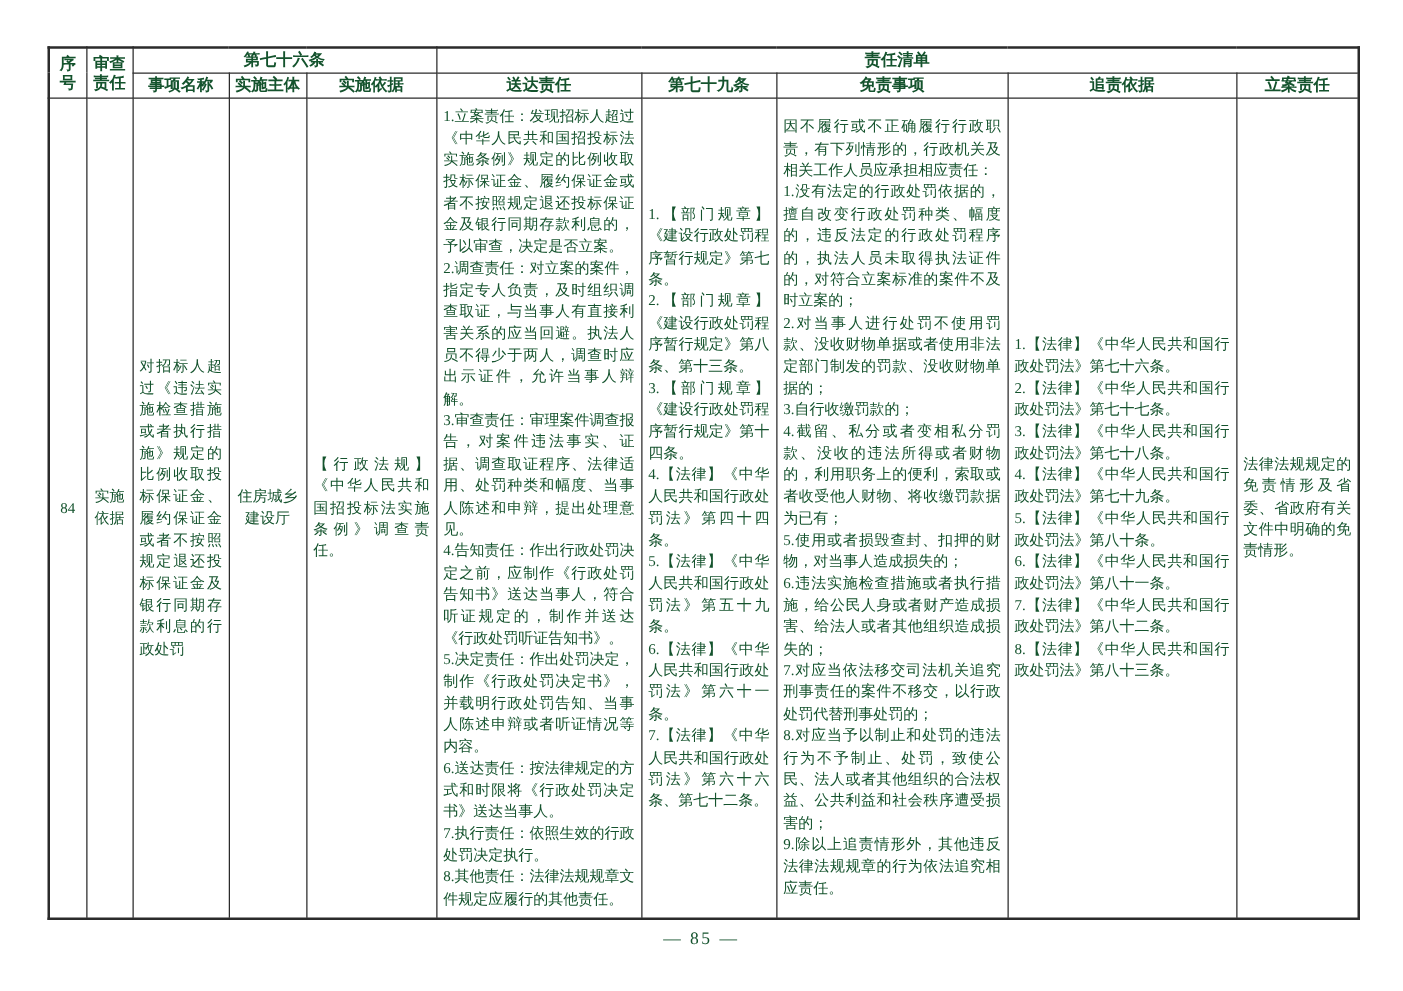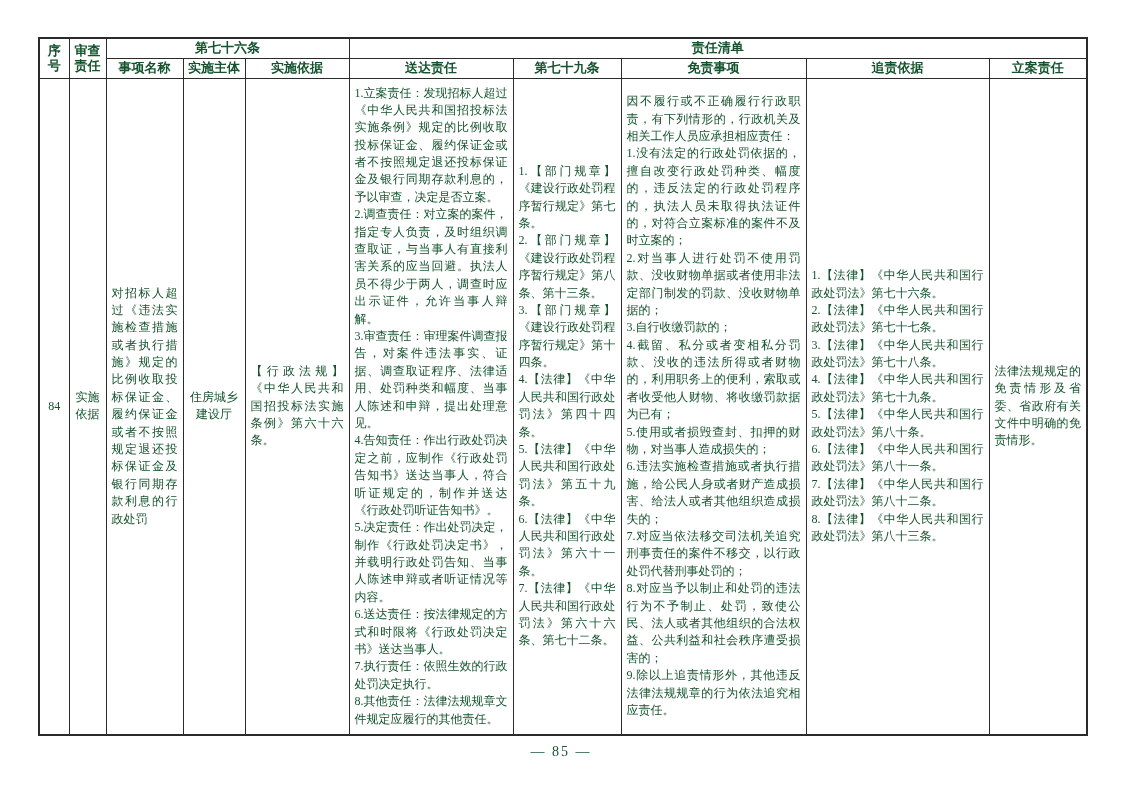--- a/index.html
+++ b/index.html
@@ -103,21 +103,21 @@
         <th>追责依据</th>
         <th>立案责任</th>
       </tr>
     </thead>
     <tbody>
       <tr class="data-row">
         <td class="cell-center serial-cell">84</td>
         <td class="cell-center">实施依据</td>
         <td class="cell-justify">对招标人超过《违法实施检查措施或者执行措施》规定的比例收取投标保证金、履约保证金或者不按照规定退还投标保证金及银行同期存款利息的行政处罚</td>
         <td class="cell-center">住房城乡建设厅</td>
-        <td class="cell-justify">【行政法规】《中华人民共和国招投标法实施条例》第六十六条。</td>
+        <td class="cell-justify">【行政法规】《中华人民共和国招投标法实施条例》调查责任。</td>
         <td class="cell-justify tight">1.立案责任：发现招标人超过《中华人民共和国招投标法实施条例》规定的比例收取投标保证金、履约保证金或者不按照规定退还投标保证金及银行同期存款利息的，予以审查，决定是否立案。
 2.调查责任：对立案的案件，指定专人负责，及时组织调查取证，与当事人有直接利害关系的应当回避。执法人员不得少于两人，调查时应出示证件，允许当事人辩解。
 3.审查责任：审理案件调查报告，对案件违法事实、证据、调查取证程序、法律适用、处罚种类和幅度、当事人陈述和申辩，提出处理意见。
 4.告知责任：作出行政处罚决定之前，应制作《行政处罚告知书》送达当事人，符合听证规定的，制作并送达《行政处罚听证告知书》。
 5.决定责任：作出处罚决定，制作《行政处罚决定书》，并载明行政处罚告知、当事人陈述申辩或者听证情况等内容。
 6.送达责任：按法律规定的方式和时限将《行政处罚决定书》送达当事人。
 7.执行责任：依照生效的行政处罚决定执行。
 8.其他责任：法律法规规章文件规定应履行的其他责任。</td>
         <td class="cell-justify">1.【部门规章】《建设行政处罚程序暂行规定》第七条。
 2.【部门规章】《建设行政处罚程序暂行规定》第八条、第十三条。

